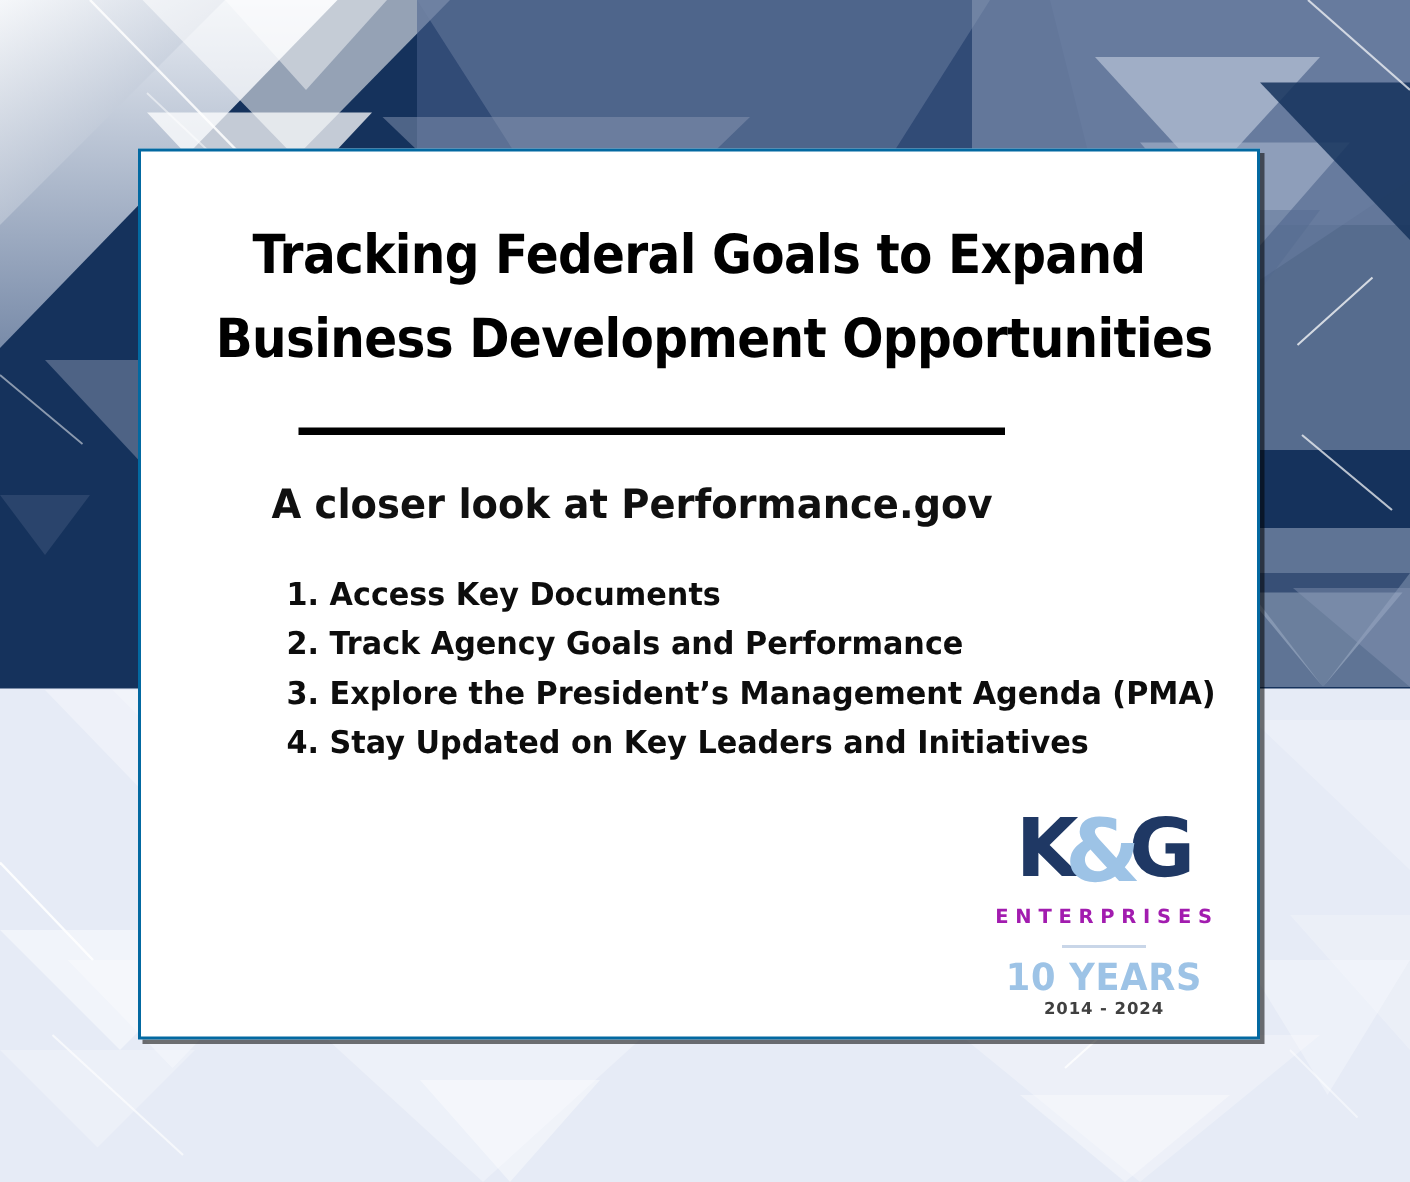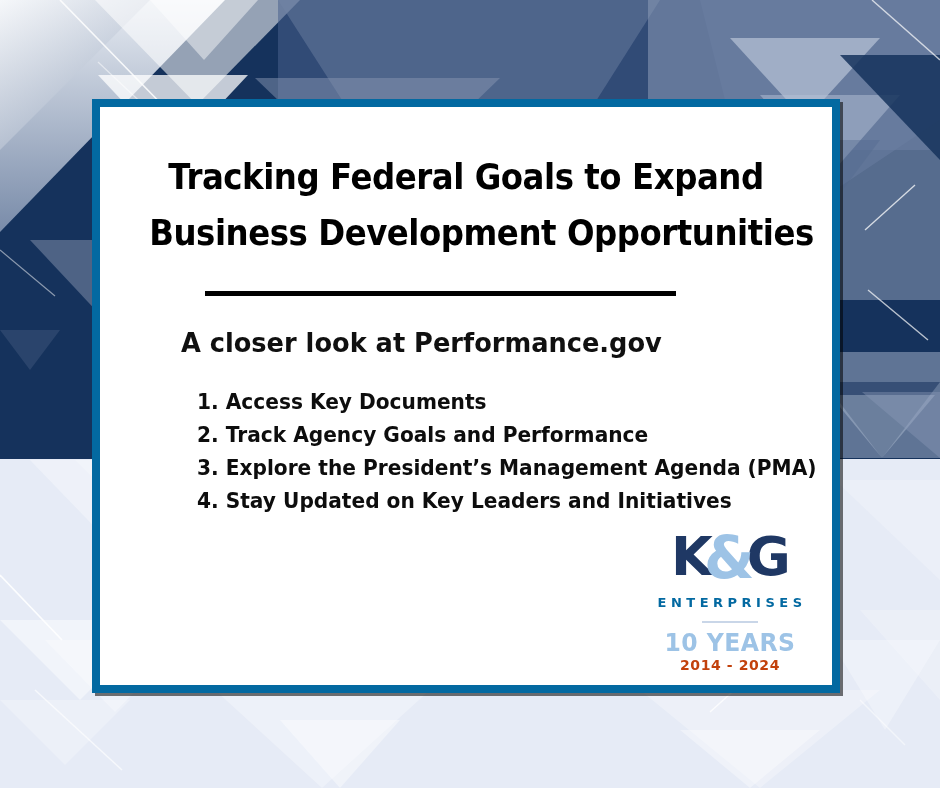--- a/index.html
+++ b/index.html
@@ -30,21 +30,21 @@
   .bg-svg { display: block; }
 
   
   .card {
     position: absolute;
     left: 92px;
     top: 99px;
     width: 748px;
     height: 594px;
     background: #ffffff;
-    border: 8px solid #0369a1;
+    border: 2px solid #0369a1;
     box-sizing: border-box;
     box-shadow: 3px 3px 0 rgba(0,0,0,0.55);
   }
 
   .card-inner {
     position: relative;
     width: 100%;
     height: 100%;
   }
 
@@ -137,21 +137,21 @@
     font-size: 58px;
     margin: 0 -6px 0 -7px;
     position: relative;
     top: 3px;
   }
   .logo-sub {
     font-family: "DejaVu Sans", sans-serif;
     font-weight: bold;
     font-size: 13px;
     letter-spacing: 4.5px;
-    color: #0369a1;
+    color: #a21caf;
     margin-top: -2px;
     padding-left: 4px;
   }
   .logo-rule {
     width: 56px;
     height: 2px;
     background: #C9D6E8;
     margin: 11px auto 6px auto;
   }
   .logo-years {
@@ -159,23 +159,23 @@
     font-weight: bold;
     font-size: 25px;
     line-height: 27px;
     letter-spacing: 0.5px;
     color: #9DC3E6;
     transform: scaleX(0.94);
   }
   .logo-range {
     font-family: "DejaVu Sans", sans-serif;
     font-weight: bold;
-    font-size: 14px;
+    font-size: 11px;
     letter-spacing: 0.6px;
-    color: #c2410c;
+    color: #404040;
     margin-top: 1px;
   }
 </style>
 </head>
 <body>
 
 <div class="slide">
 
   <div class="bg-layer">
     <svg class="bg-svg" width="940" height="788" viewBox="0 0 940 788" xmlns="http://www.w3.org/2000/svg">

